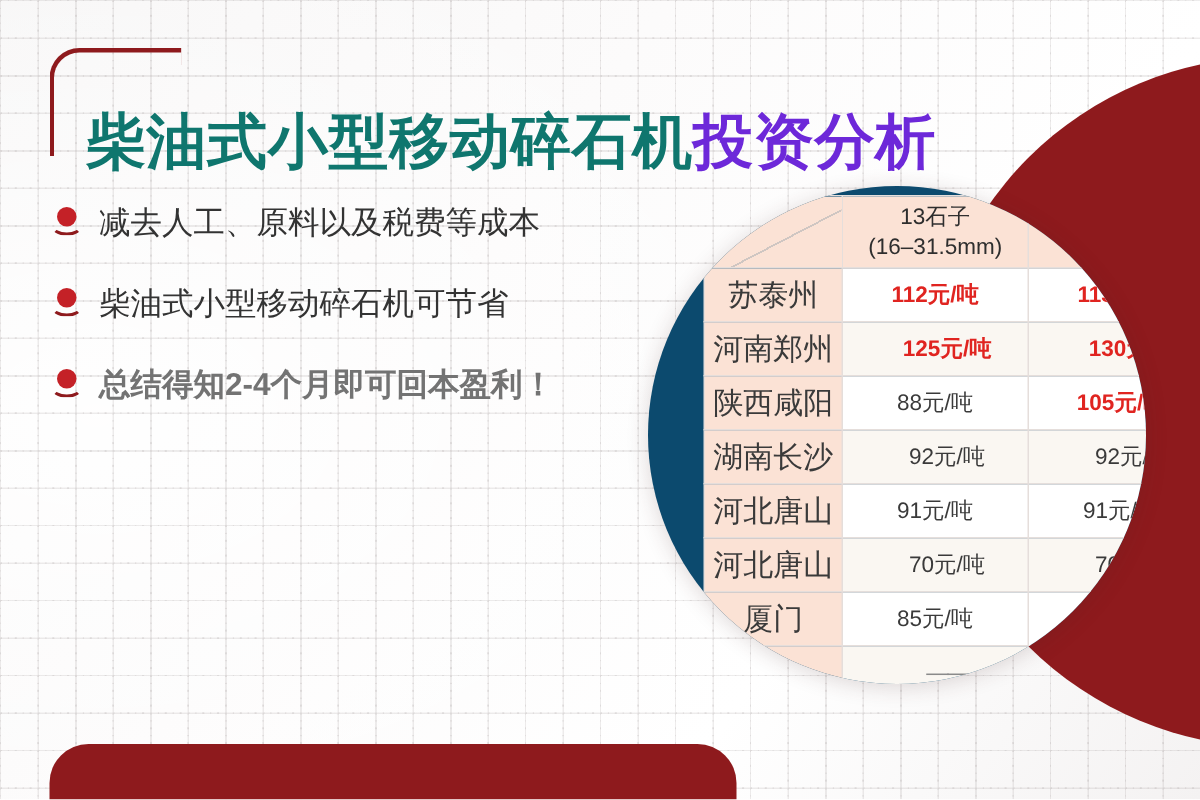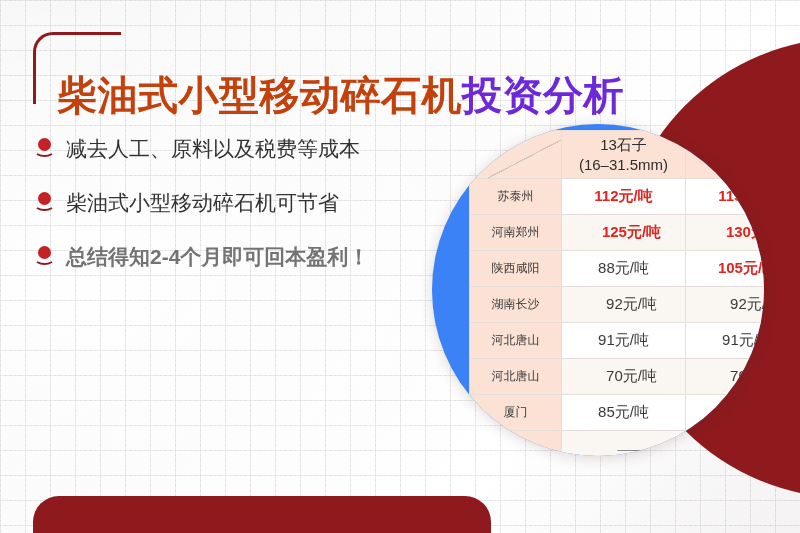--- a/index.html
+++ b/index.html
@@ -83,21 +83,21 @@
   .title {
     position: absolute;
     left: 57px;
     top: 44px;
     font-size: 40px;
     font-weight: bold;
     letter-spacing: 0.5px;
     white-space: nowrap;
     line-height: 1.2;
   }
-  .title .t-dark { color: #c2410c; }
+  .title .t-dark { color: #0f766e; }
   .title .t-red  { color: #6d28d9; }
 
   
   .bullets {
     position: absolute;
     left: 30px;
     top: 132px;
     width: 420px;
   }
   .bullet-row {
@@ -144,21 +144,21 @@
   .line.strong { color: #737373; font-weight: bold; font-size: 21px; }
 
   
   .lens {
     position: absolute;
     left: 432px;
     top: 124px;
     width: 332px;
     height: 332px;
     border-radius: 50%;
-    background: #3b82f6;
+    background: #0c4a6e;
     overflow: hidden;
     box-shadow: 0 2px 14px rgba(70,40,40,0.18);
   }
   .lens-inner {
     position: absolute;
     left: 0;
     top: 0;
     width: 332px;
     height: 332px;
   }
@@ -208,21 +208,21 @@
     top: -10%;
     width: 140%;
     height: 140%;
     background: linear-gradient(to bottom right,
       transparent calc(50% - 0.6px), #cfc6c2 calc(50% - 0.6px),
       #cfc6c2 calc(50% + 0.6px), transparent calc(50% + 0.6px));
   }
   td.loc-cell {
     background: #fbe2d5;
     color: #3a3a3a;
-    font-size: 12px;
+    font-size: 20px;
   }
   tr.alt td.val-cell { background: #faf7f2; padding-left: 16px; }
   tr.alt td.loc-cell { background: #fbe2d5; }
   td.val-cell { background: #ffffff; }
   td.val-cell.hot { color: #e02420; font-weight: bold; }
   td.val-cell.dash { color: #8a8a8a; letter-spacing: -1px; }
 </style>
 </head>
 <body>
 

